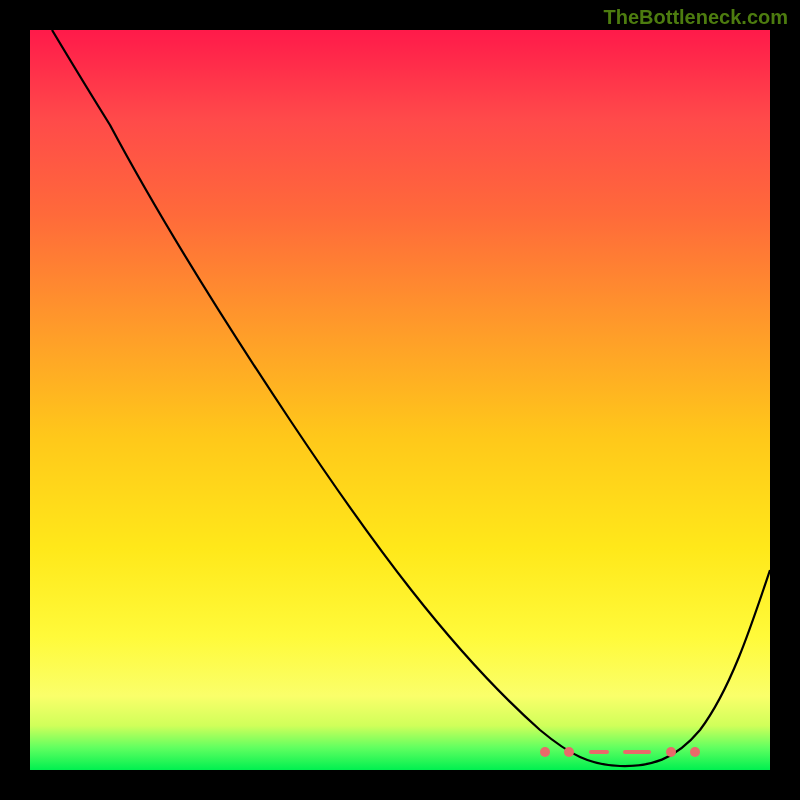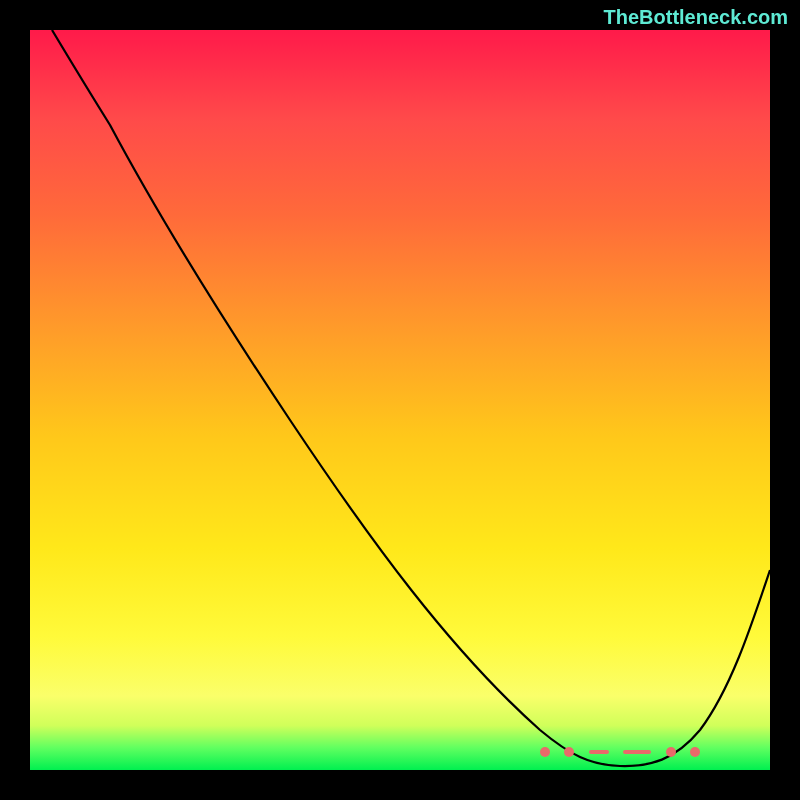--- a/index.html
+++ b/index.html
@@ -10,21 +10,21 @@
     position: relative;
     font-family: Arial, sans-serif;
     overflow: hidden;
   }
   .watermark {
     position: absolute;
     top: 6px;
     right: 12px;
     font-size: 20px;
     font-weight: bold;
-    color: #5eead4;
+    color: #4d7c0f;
     z-index: 10;
   }
   .plot-area {
     position: absolute;
     left: 30px;
     top: 30px;
     width: 740px;
     height: 740px;
     overflow: hidden;
   }

